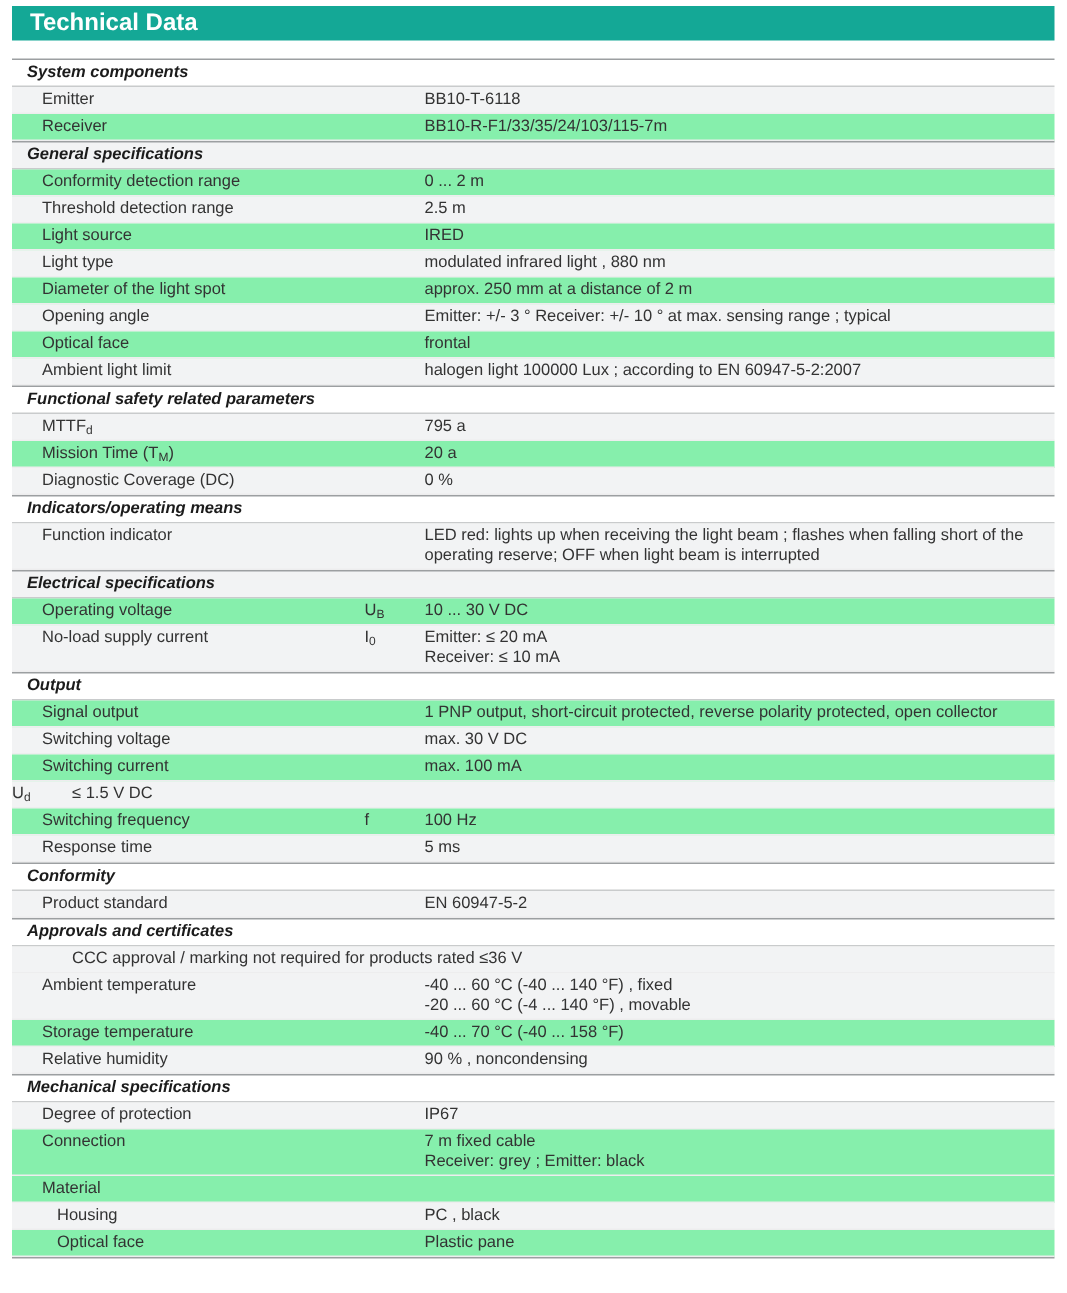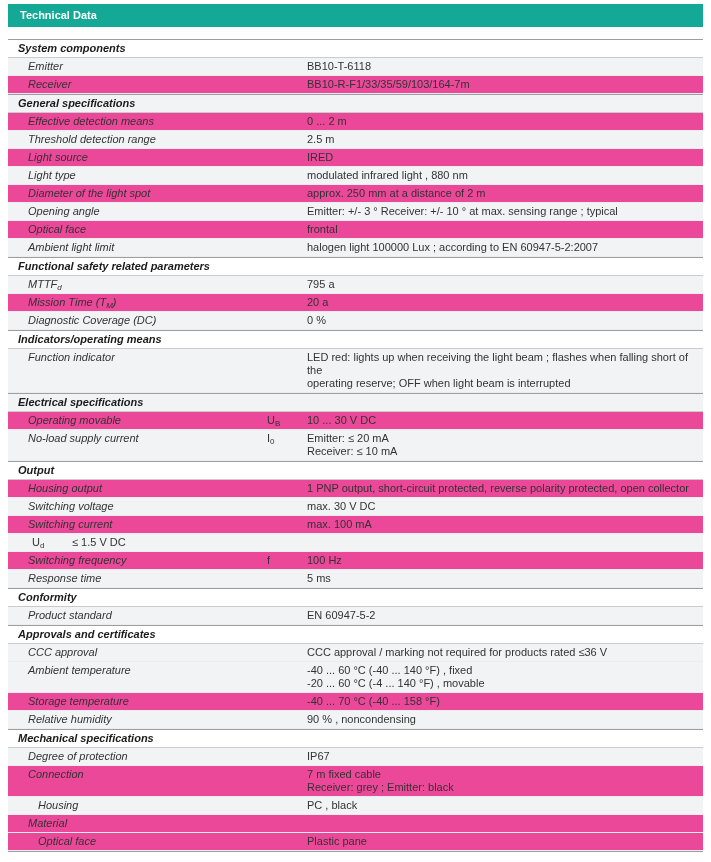--- a/index.html
+++ b/index.html
@@ -11,48 +11,48 @@
     overflow: hidden;
   }
   .page { width: 711px; height: 862px; background: #ffffff; }
   .title-bar {
     margin: 4px 8px 0 8px;
     height: 23px;
     line-height: 23px;
     padding-left: 12px;
     background: #14A896;
     color: #ffffff;
-    font-size: 11px;
+    font-size: 16px;
     font-weight: bold;
   }
   .tech-table { margin: 12px 8px 0 8px; }
   .section-header {
     border-top: 1px solid #9c9fa1;
     border-bottom: 1px solid #c9cbcc;
     padding: 2px 0 2px 10px;
     font-size: 11px;
     font-weight: bold;
     color: #1b1b1b;
     line-height: 13px;
     background: #ffffff;
     font-style: italic;
   }
   .row {
     display: flex;
     align-items: flex-start;
     border-bottom: 1px solid #ededee;
-    background: #ec4899;
+    background: #86efac;
     font-size: 11px;
     line-height: 13px;
   }
   .shaded { background: #f2f3f4; }
   .cell { padding-top: 2px; padding-bottom: 2px; }
-  .cell.label { flex: 0 0 235px; padding-left: 20px; padding-right: 6px; font-style: italic; }
+  .cell.label { flex: 0 0 235px; padding-left: 20px; padding-right: 6px; }
   .cell.label.indent { padding-left: 30px; }
-  .cell.symbol { flex: 0 0 40px; margin-left: 24px; }
+  .cell.symbol { flex: 0 0 40px; }
   .cell.value { flex: 1 1 auto; padding-right: 8px; }
   sub.sb { font-size: 8px; line-height: 0; vertical-align: -2px; }
   .tech-table { border-bottom: 1px solid #9c9fa1; }
 </style>
 </head>
 <body>
 
 <div class="page">
   <div class="title-bar">
     <span>Technical Data</span>
@@ -63,26 +63,26 @@
         <div class="cell label"><span>Emitter</span></div>
         <div class="cell symbol"></div>
         <div class="cell value">
           <div class="vline">BB10-T-6118</div>
         </div>
       </div>
       <div class="row">
         <div class="cell label"><span>Receiver</span></div>
         <div class="cell symbol"></div>
         <div class="cell value">
-          <div class="vline">BB10-R-F1/33/35/59/103/164-7m</div>
+          <div class="vline">BB10-R-F1/33/35/24/103/115-7m</div>
         </div>
       </div>
       <div class="section-header shaded"><span>General specifications</span></div>
       <div class="row">
-        <div class="cell label"><span>Effective detection means</span></div>
+        <div class="cell label"><span>Conformity detection range</span></div>
         <div class="cell symbol"></div>
         <div class="cell value">
           <div class="vline">0 ... 2 m</div>
         </div>
       </div>
       <div class="row shaded">
         <div class="cell label"><span>Threshold detection range</span></div>
         <div class="cell symbol"></div>
         <div class="cell value">
           <div class="vline">2.5 m</div>
@@ -156,37 +156,37 @@
       <div class="row shaded">
         <div class="cell label"><span>Function indicator</span></div>
         <div class="cell symbol"></div>
         <div class="cell value">
           <div class="vline">LED red: lights up when receiving the light beam ; flashes when falling short of the</div>
           <div class="vline">operating reserve; OFF when light beam is interrupted</div>
         </div>
       </div>
       <div class="section-header shaded"><span>Electrical specifications</span></div>
       <div class="row">
-        <div class="cell label"><span>Operating movable</span></div>
+        <div class="cell label"><span>Operating voltage</span></div>
         <div class="cell symbol"><span>U</span><sub class="sb">B</sub></div>
         <div class="cell value">
           <div class="vline">10 ... 30 V DC</div>
         </div>
       </div>
       <div class="row shaded">
         <div class="cell label"><span>No-load supply current</span></div>
         <div class="cell symbol"><span>I</span><sub class="sb">0</sub></div>
         <div class="cell value">
           <div class="vline">Emitter: ≤ 20 mA</div>
           <div class="vline">Receiver: ≤ 10 mA</div>
         </div>
       </div>
       <div class="section-header"><span>Output</span></div>
       <div class="row">
-        <div class="cell label"><span>Housing output</span></div>
+        <div class="cell label"><span>Signal output</span></div>
         <div class="cell symbol"></div>
         <div class="cell value">
           <div class="vline">1 PNP output, short-circuit protected, reverse polarity protected, open collector</div>
         </div>
       </div>
       <div class="row shaded">
         <div class="cell label"><span>Switching voltage</span></div>
         <div class="cell symbol"></div>
         <div class="cell value">
           <div class="vline">max. 30 V DC</div>
@@ -222,21 +222,20 @@
       <div class="section-header"><span>Conformity</span></div>
       <div class="row shaded">
         <div class="cell label"><span>Product standard</span></div>
         <div class="cell symbol"></div>
         <div class="cell value">
           <div class="vline">EN 60947-5-2</div>
         </div>
       </div>
       <div class="section-header"><span>Approvals and certificates</span></div>
       <div class="row shaded">
-        <div class="cell label"><span>CCC approval</span></div>
         <div class="cell symbol"></div>
         <div class="cell value">
           <div class="vline">CCC approval / marking not required for products rated ≤36 V</div>
         </div>
       </div>
       <div class="row shaded">
         <div class="cell label"><span>Ambient temperature</span></div>
         <div class="cell symbol"></div>
         <div class="cell value">
           <div class="vline">-40 ... 60 °C (-40 ... 140 °F) , fixed</div>
@@ -266,31 +265,31 @@
         </div>
       </div>
       <div class="row">
         <div class="cell label"><span>Connection</span></div>
         <div class="cell symbol"></div>
         <div class="cell value">
           <div class="vline">7 m fixed cable</div>
           <div class="vline">Receiver: grey ; Emitter: black</div>
         </div>
       </div>
+      <div class="row">
+        <div class="cell label"><span>Material</span></div>
+        <div class="cell symbol"></div>
+        <div class="cell value"></div>
+      </div>
       <div class="row shaded">
         <div class="cell label indent"><span>Housing</span></div>
         <div class="cell symbol"></div>
         <div class="cell value">
           <div class="vline">PC , black</div>
         </div>
-      </div>
-      <div class="row">
-        <div class="cell label"><span>Material</span></div>
-        <div class="cell symbol"></div>
-        <div class="cell value"></div>
       </div>
       <div class="row">
         <div class="cell label indent"><span>Optical face</span></div>
         <div class="cell symbol"></div>
         <div class="cell value">
           <div class="vline">Plastic pane</div>
         </div>
       </div>
     </div>
 </div>

